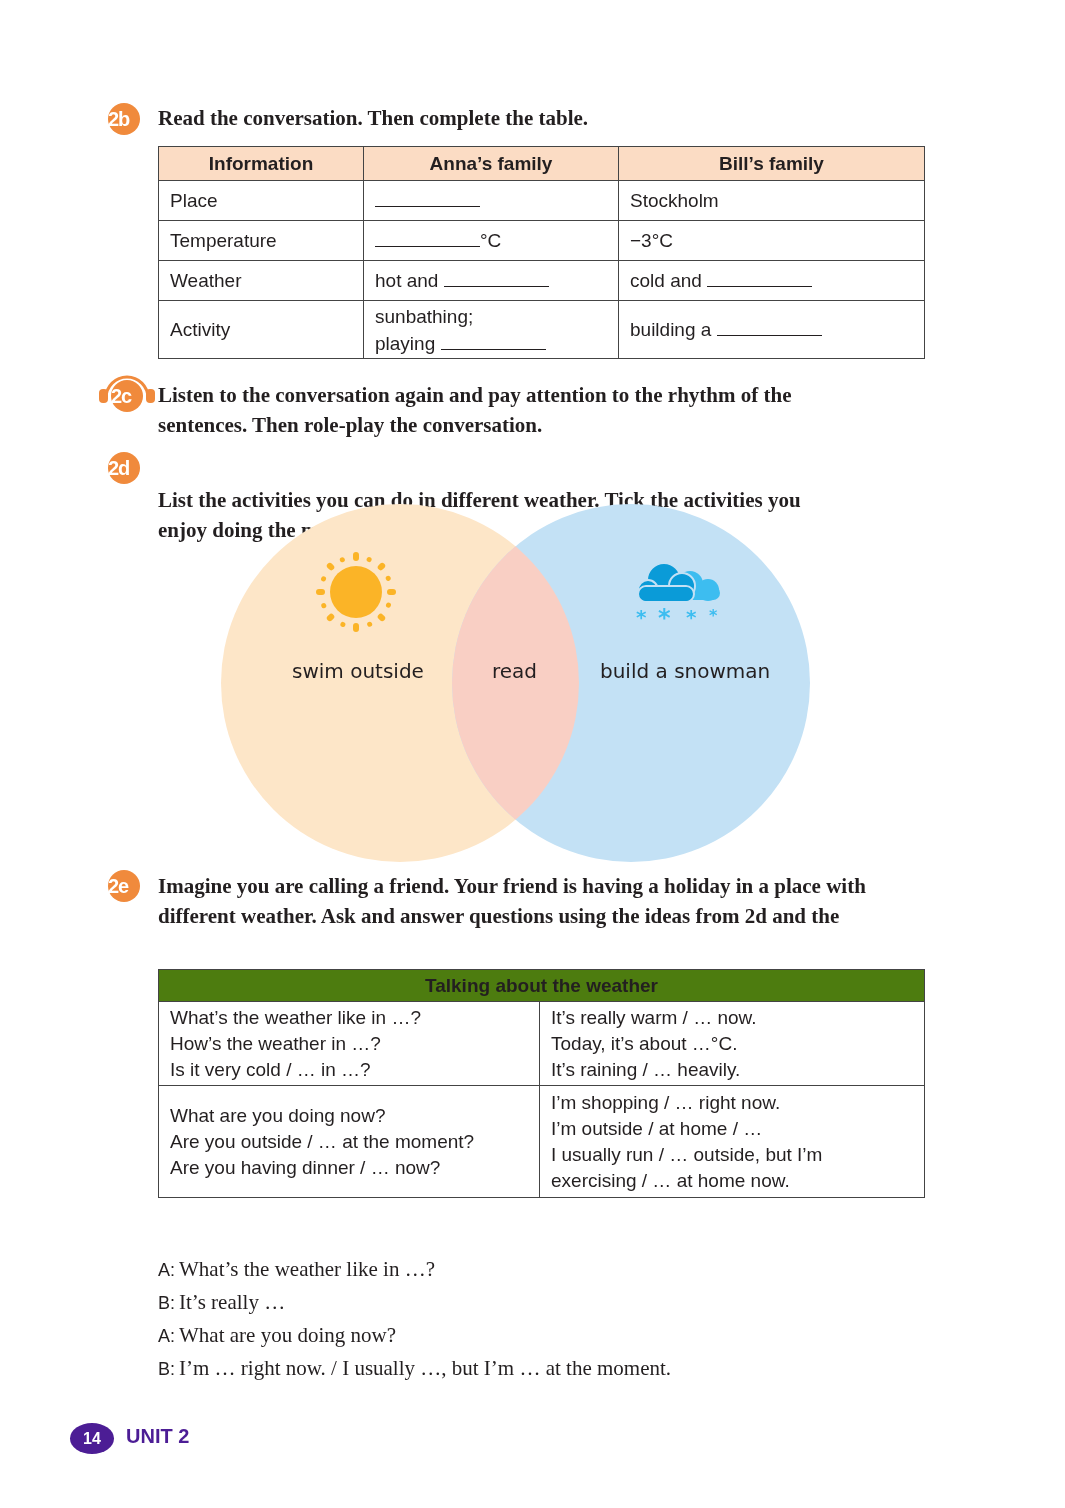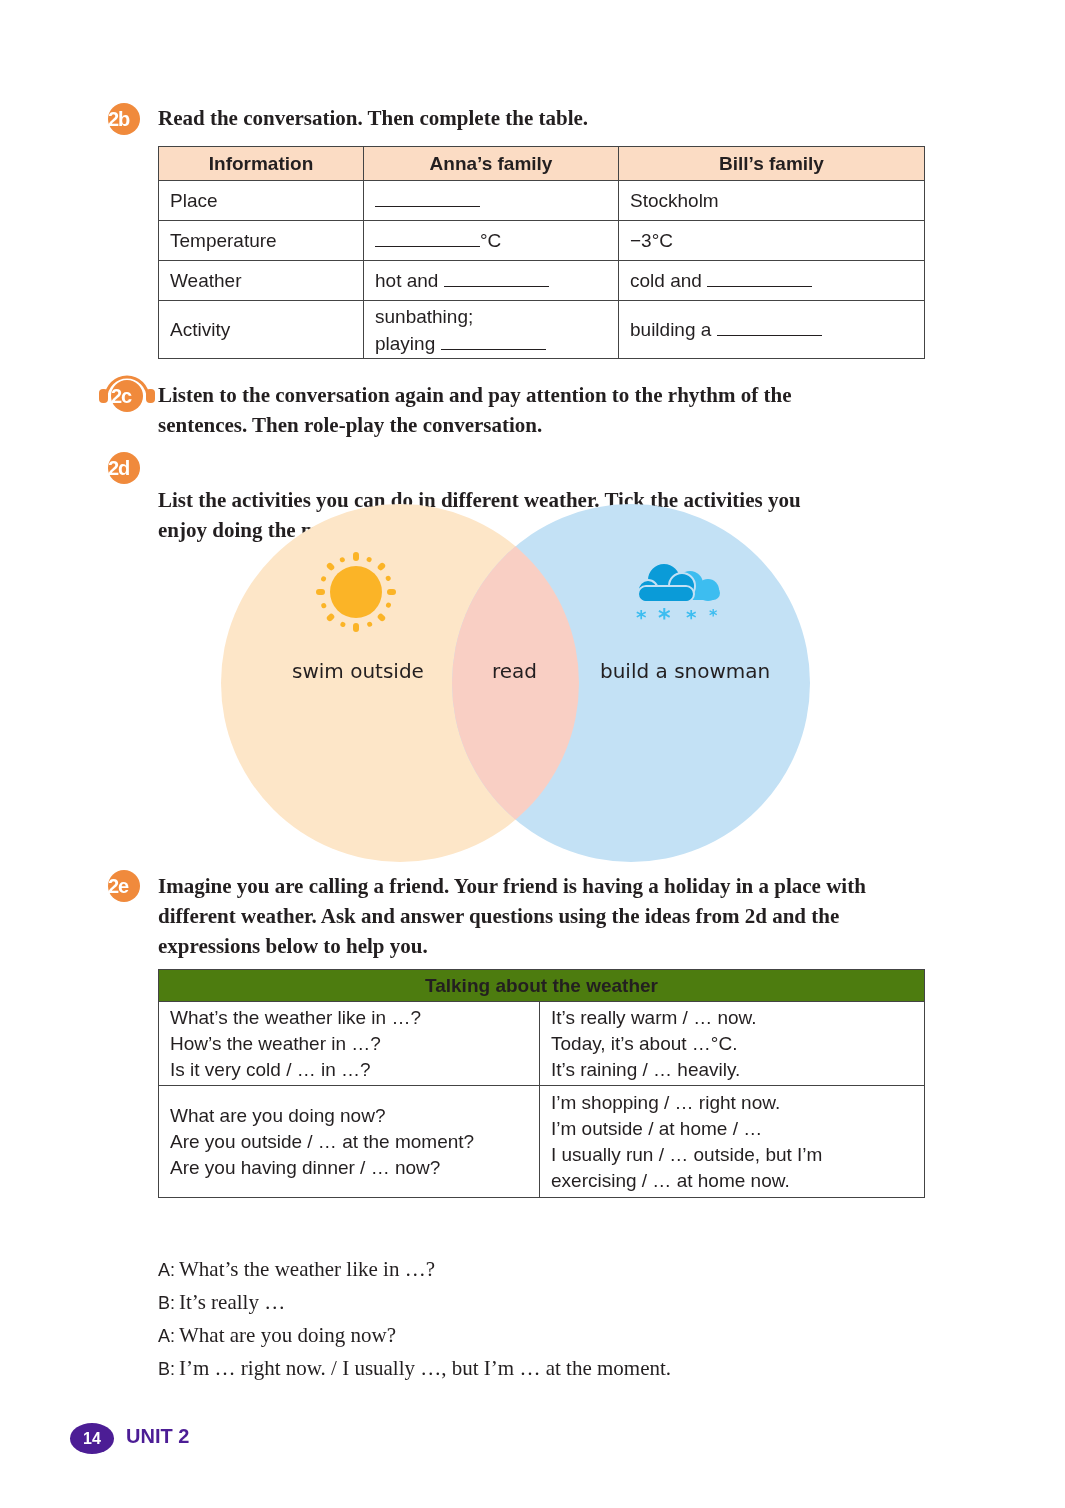--- a/index.html
+++ b/index.html
@@ -142,21 +142,20 @@
 </svg>
 
 <div class="vlabel" style="left:292px; top:659px;">swim outside</div>
 <div class="vlabel" style="left:492px; top:659px;">read</div>
 <div class="vlabel" style="left:600px; top:659px;">build a snowman</div>
 
 <div class="badge" style="left:108px; top:870px;">2e</div>
 <div class="instr" style="top:871px; width:770px; text-align:justify;">
   <div>Imagine you are calling a friend. Your friend is having a holiday in a place with</div>
   <div>different weather. Ask and answer questions using the ideas from 2d and the</div>
-  <div>expressions below to help you.</div>
 </div>
 
 <table class="e">
   <tbody>
       <tr>
         <td class="h" colspan="2">Talking about the weather</td>
       </tr>
   <tr style="height:84px;">
     <td style="width:358px;">
       <div>What’s the weather like in …?</div>

